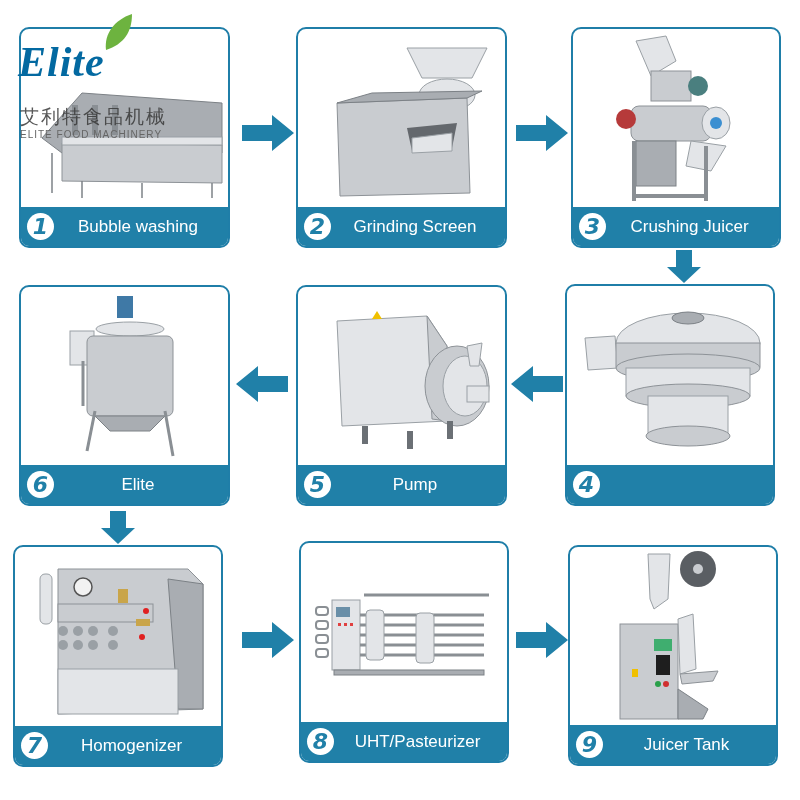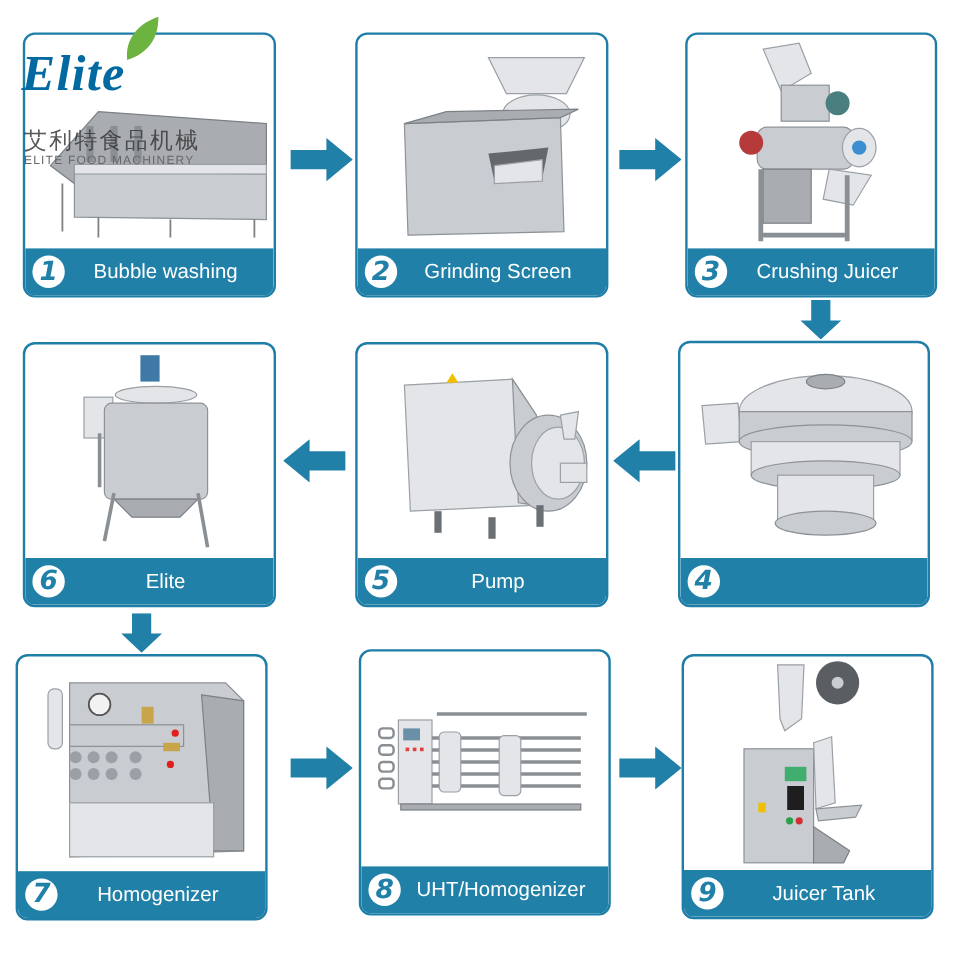--- a/index.html
+++ b/index.html
@@ -294,21 +294,21 @@
       <g fill="none" stroke="#8a8f94" stroke-width="2">
         <rect x="12" y="62" width="12" height="8" rx="3"></rect>
           <rect x="12" y="76" width="12" height="8" rx="3"></rect>
         <rect x="12" y="90" width="12" height="8" rx="3"></rect>
           <rect x="12" y="104" width="12" height="8" rx="3"></rect>
       </g>
     </svg>
   </div>
   <div class="bar">
     <span class="num">8</span>
-    <span class="label">UHT/Homogenizer</span>
+    <span class="label">UHT/Pasteurizer</span>
   </div>
 </div>
 
 <div class="arrow" style="left:516px; top:622px;">
   <svg width="52" height="36" viewBox="0 0 52 36">
       <polygon points="0,10 30,10 30,0 52,18 30,36 30,26 0,26" fill="#2080a8"></polygon>
     </svg>
 </div>
 
 <div class="card" style="left:568px; top:545px; width:210px; height:221px;">

